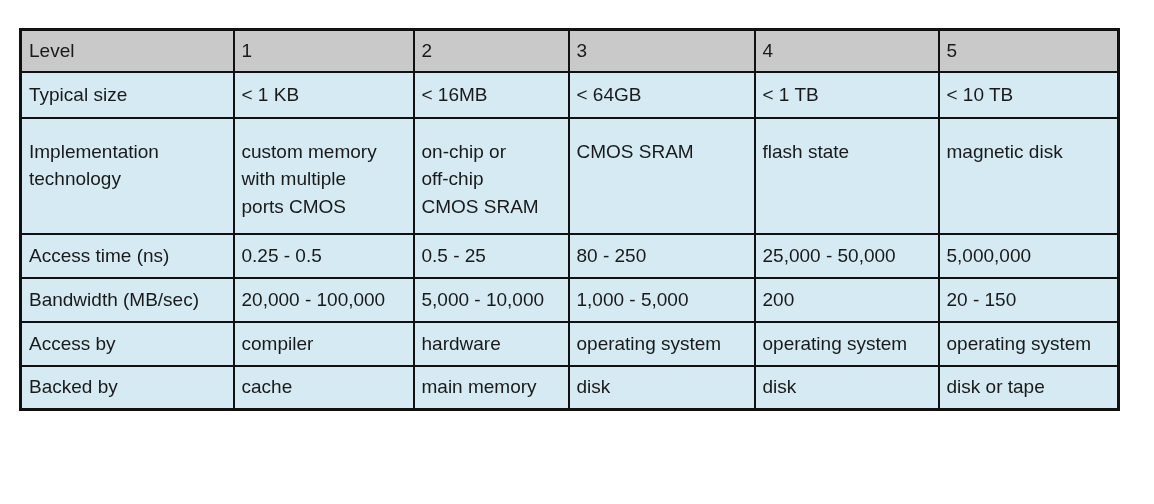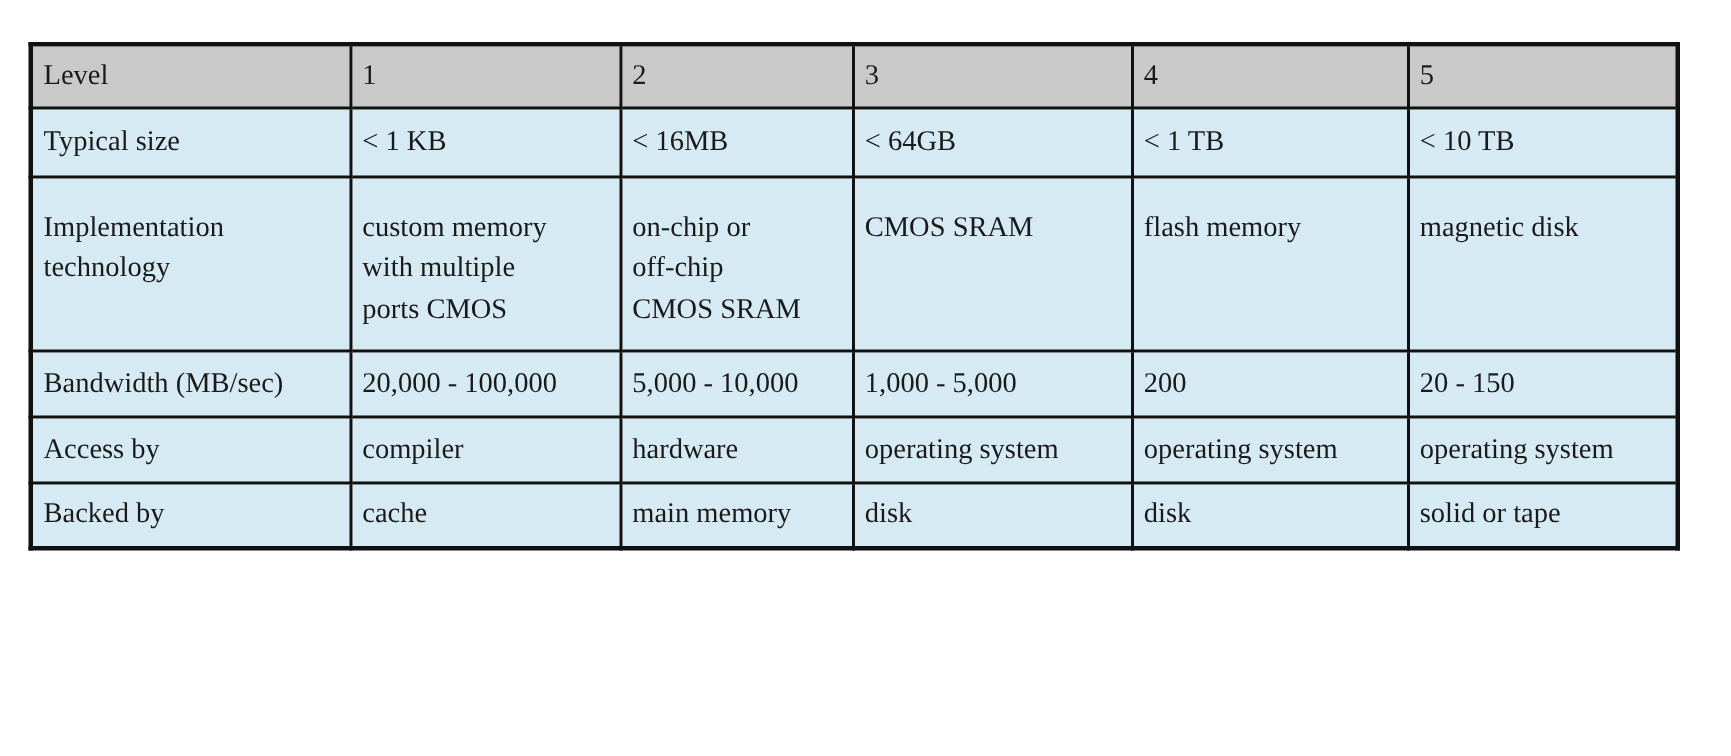--- a/index.html
+++ b/index.html
@@ -29,21 +29,20 @@
   .mem-table td {
     border: 2px solid var(--border);
     background: var(--cell-bg);
     color: var(--text);
     font-size: 19px;
     line-height: 1.45;
     padding: 2px 6px 2px 7px;
     vertical-align: middle;
     white-space: pre-line;
     overflow: hidden;
-    font-family: Liberation Serif, serif;
   }
   .mem-table thead td { background: var(--header-bg); }
   .mem-table thead tr   { height: 42px; }
   .mem-table tr.r-name  { height: 46px; }
   .mem-table tr.r-size  { height: 46px; }
   .mem-table tr.r-impl  { height: 116px; }
   .mem-table tr.r-impl td { vertical-align: top; padding-top: 19px; }
   .mem-table tr.r-access, .mem-table tr.r-bw,
   .mem-table tr.r-managed, .mem-table tr.r-backed { height: 44px; }
 </style>
@@ -81,22 +80,30 @@
     <tr class="r-impl">
       <td>Implementation
 technology</td>
       <td>custom memory
 with multiple
 ports CMOS</td>
       <td>on-chip or
 off-chip
 CMOS SRAM</td>
       <td>CMOS SRAM</td>
-      <td>flash memory</td>
+      <td>flash state</td>
       <td>magnetic disk</td>
+    </tr>
+    <tr class="r-access">
+      <td>Access time (ns)</td>
+      <td>0.25 - 0.5</td>
+      <td>0.5 - 25</td>
+      <td>80 - 250</td>
+      <td>25,000 - 50,000</td>
+      <td>5,000,000</td>
     </tr>
     <tr class="r-bw">
       <td>Bandwidth (MB/sec)</td>
       <td>20,000 - 100,000</td>
       <td>5,000 - 10,000</td>
       <td>1,000 - 5,000</td>
       <td>200</td>
       <td>20 - 150</td>
     </tr>
     <tr class="r-managed">
@@ -106,16 +113,16 @@
       <td>operating system</td>
       <td>operating system</td>
       <td>operating system</td>
     </tr>
     <tr class="r-backed">
       <td>Backed by</td>
       <td>cache</td>
       <td>main memory</td>
       <td>disk</td>
       <td>disk</td>
-      <td>solid or tape</td>
+      <td>disk or tape</td>
     </tr>
   </tbody>
 </table>
 
 </body></html>

